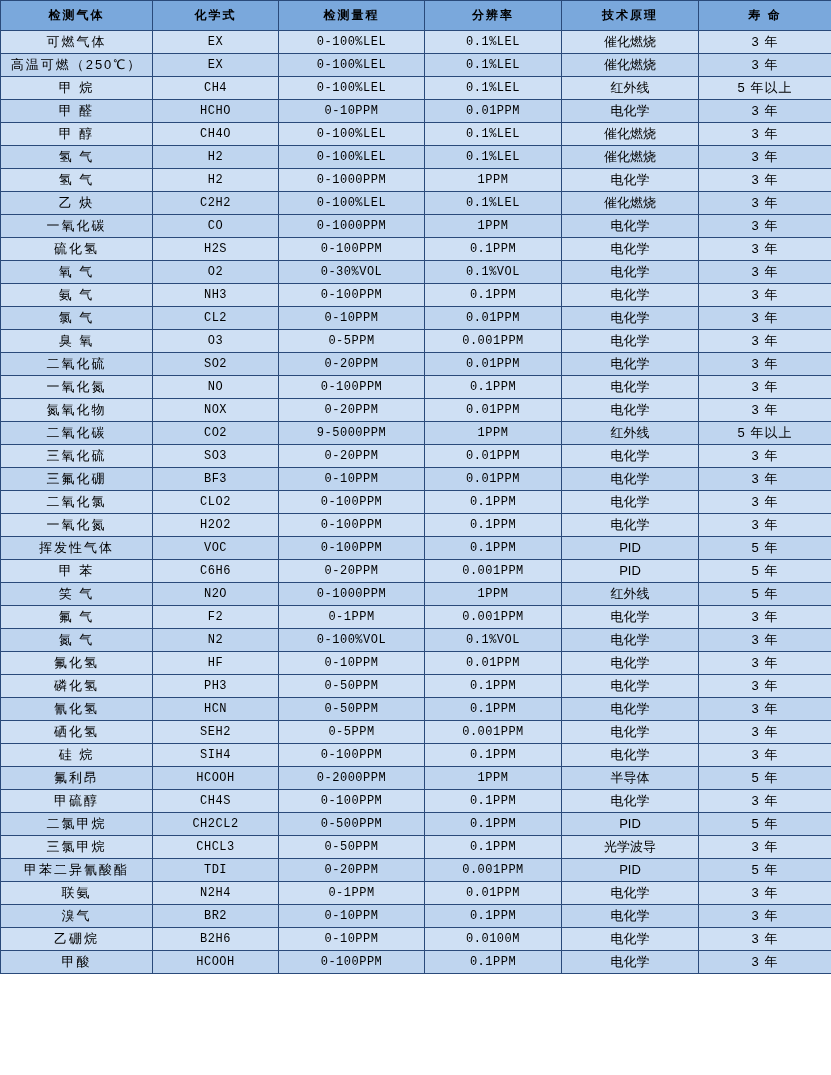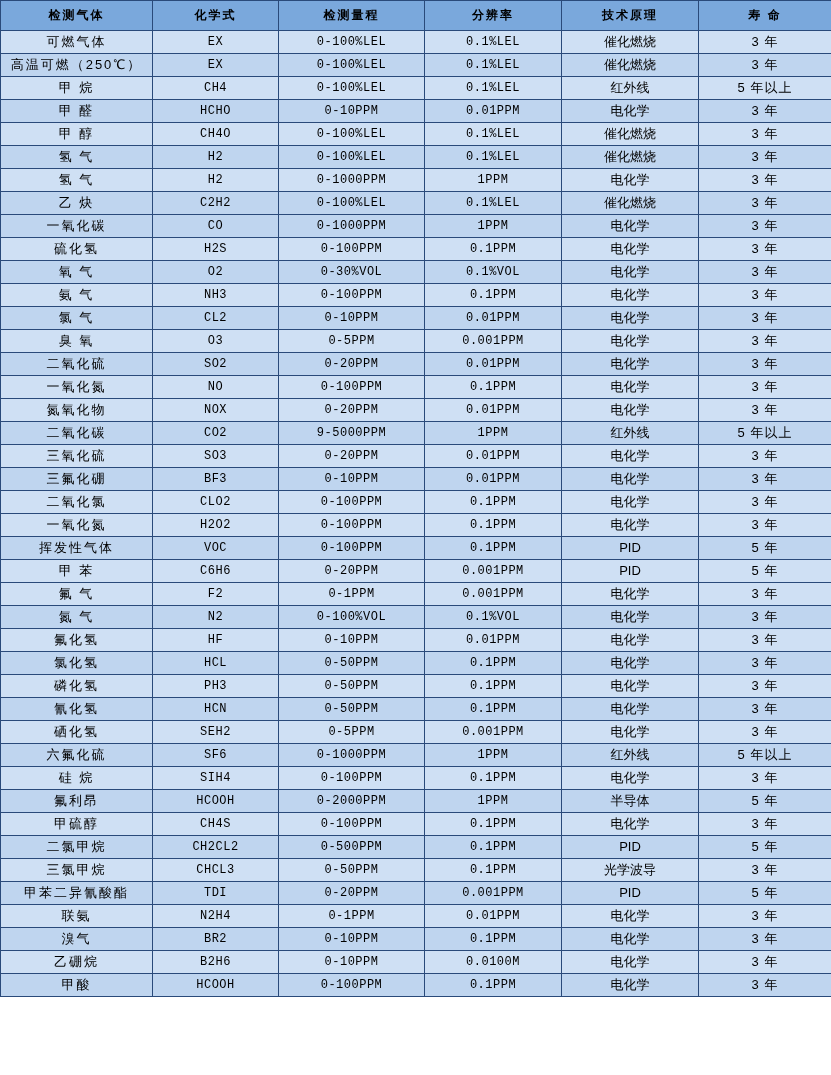--- a/index.html
+++ b/index.html
@@ -273,20 +273,28 @@
         <td class="col-life">5 年</td>
       </tr>
       <tr class="odd">
         <td class="col-name">甲 苯</td>
         <td class="col-formula">C6H6</td>
         <td class="col-range">0-20PPM</td>
         <td class="col-res">0.001PPM</td>
         <td class="col-principle">PID</td>
         <td class="col-life">5 年</td>
       </tr>
+      <tr class="even">
+        <td class="col-name">笑 气</td>
+        <td class="col-formula">N2O</td>
+        <td class="col-range">0-1000PPM</td>
+        <td class="col-res">1PPM</td>
+        <td class="col-principle">红外线</td>
+        <td class="col-life">5 年</td>
+      </tr>
       <tr class="odd">
         <td class="col-name">氟 气</td>
         <td class="col-formula">F2</td>
         <td class="col-range">0-1PPM</td>
         <td class="col-res">0.001PPM</td>
         <td class="col-principle">电化学</td>
         <td class="col-life">3 年</td>
       </tr>
       <tr class="even">
         <td class="col-name">氮 气</td>
@@ -297,28 +305,20 @@
         <td class="col-life">3 年</td>
       </tr>
       <tr class="odd">
         <td class="col-name">氟化氢</td>
         <td class="col-formula">HF</td>
         <td class="col-range">0-10PPM</td>
         <td class="col-res">0.01PPM</td>
         <td class="col-principle">电化学</td>
         <td class="col-life">3 年</td>
       </tr>
-      <tr class="even">
-        <td class="col-name">氯化氢</td>
-        <td class="col-formula">HCL</td>
-        <td class="col-range">0-50PPM</td>
-        <td class="col-res">0.1PPM</td>
-        <td class="col-principle">电化学</td>
-        <td class="col-life">3 年</td>
-      </tr>
       <tr class="odd">
         <td class="col-name">磷化氢</td>
         <td class="col-formula">PH3</td>
         <td class="col-range">0-50PPM</td>
         <td class="col-res">0.1PPM</td>
         <td class="col-principle">电化学</td>
         <td class="col-life">3 年</td>
       </tr>
       <tr class="even">
         <td class="col-name">氰化氢</td>
@@ -328,28 +328,20 @@
         <td class="col-principle">电化学</td>
         <td class="col-life">3 年</td>
       </tr>
       <tr class="odd">
         <td class="col-name">硒化氢</td>
         <td class="col-formula">SEH2</td>
         <td class="col-range">0-5PPM</td>
         <td class="col-res">0.001PPM</td>
         <td class="col-principle">电化学</td>
         <td class="col-life">3 年</td>
-      </tr>
-      <tr class="even">
-        <td class="col-name">六氟化硫</td>
-        <td class="col-formula">SF6</td>
-        <td class="col-range">0-1000PPM</td>
-        <td class="col-res">1PPM</td>
-        <td class="col-principle">红外线</td>
-        <td class="col-life">5 年以上</td>
       </tr>
       <tr class="odd">
         <td class="col-name">硅 烷</td>
         <td class="col-formula">SIH4</td>
         <td class="col-range">0-100PPM</td>
         <td class="col-res">0.1PPM</td>
         <td class="col-principle">电化学</td>
         <td class="col-life">3 年</td>
       </tr>
       <tr class="even">

